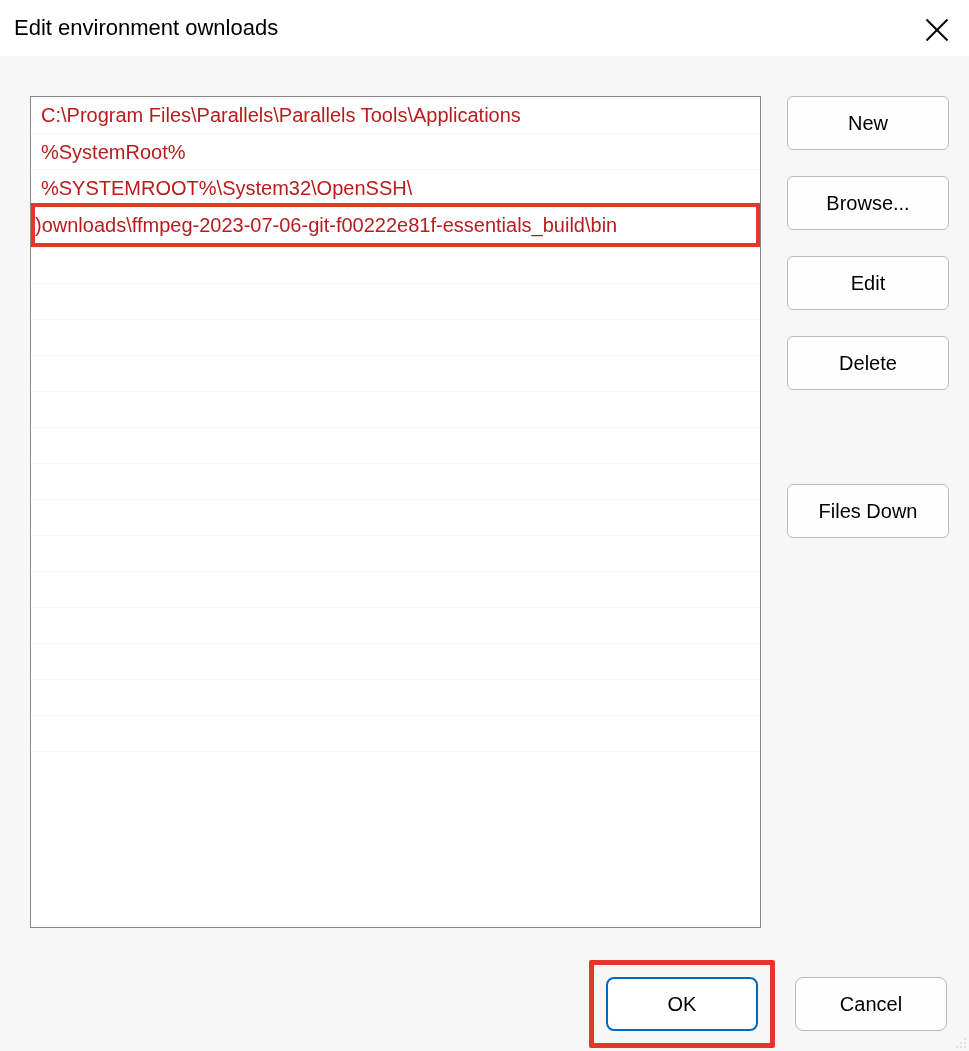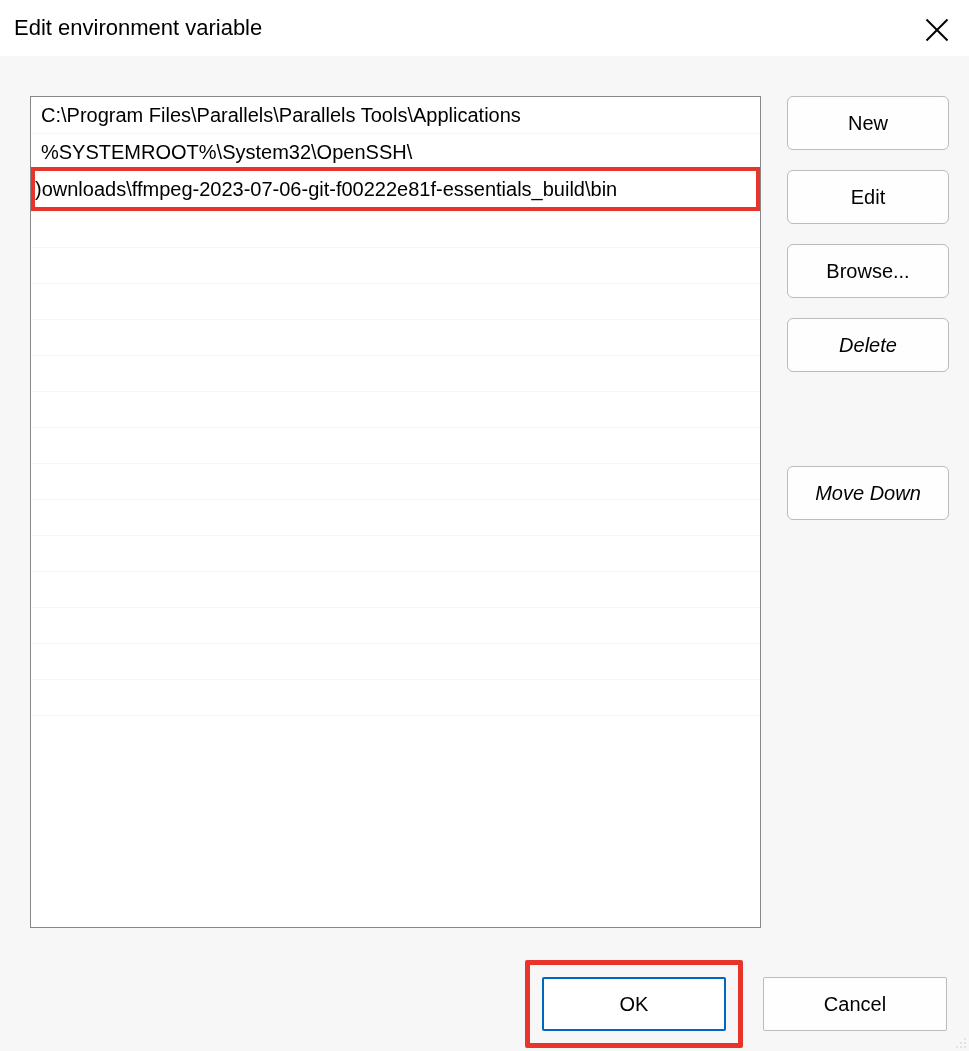--- a/index.html
+++ b/index.html
@@ -41,21 +41,21 @@
       border: 1px solid #888;
       background: #fff;
       height: 832px;
       overflow: hidden;
     }
     .list-row {
       height: 36px;
       line-height: 36px;
       padding: 0 10px;
       font-size: 20px;
-      color: #000000;
+      color: #b91c1c;
       border-top: 1px solid rgba(0,0,0,0.03);
       white-space: nowrap;
       overflow: hidden;
     }
     .list-row:first-child { border-top: none; }
     .highlight-row {
       border: 4px solid #e7352c;
       padding: 0 0;
       height: 44px;
       line-height: 36px;
@@ -71,39 +71,39 @@
       border: 1px solid #bbb;
       border-radius: 6px;
       background: #fefefe;
       font-size: 20px;
       color: #000;
       cursor: pointer;
       display: flex;
       align-items: center;
       justify-content: center;
     }
-    .gap-small { margin-bottom: 20px; }
-    .gap-large { margin-bottom: 94px; font-style: italic; }
+    .gap-small { margin-bottom: 26px; }
+    .gap-large { margin-bottom: 94px; }
     .footer {
       display: flex;
       justify-content: flex-end;
       padding: 12px 22px 0 0;
       gap: 20px;
       align-items: center;
     }
     .ok-wrap {
       border: 5px solid #e7352c;
       padding: 12px;
       border-radius: 2px;
     }
     .btn-footer {
-      width: 184px;
+      width: 152px;
       height: 54px;
       border: 1px solid #bbb;
-      border-radius: 2px;
+      border-radius: 8px;
       background: #fefefe;
       font-size: 20px;
       cursor: pointer;
       display: flex;
       align-items: center;
       justify-content: center;
     }
     .btn-ok {
       border: 2px solid #0067c0;
       background: #fff;
@@ -115,32 +115,33 @@
       width: 16px;
       height: 16px;
       opacity: 0.25;
     }
     .grip svg { width: 100%; height: 100%; }
   </style>
 </head>
 <body>
 
 <div class="titlebar">
-  <span class="titlebar-text">Edit environment variable</span>
+  <span class="titlebar-text">Edit environment ownloads</span>
   <div class="close-btn">
     <svg viewBox="0 0 24 24">
       <line x1="3" y1="3" x2="21" y2="21" stroke="#000" stroke-width="1.6"></line>
       <line x1="21" y1="3" x2="3" y2="21" stroke="#000" stroke-width="1.6"></line>
     </svg>
   </div>
 </div>
 
 <div class="content">
   <div class="listbox">
     <div class="list-row">C:\Program Files\Parallels\Parallels Tools\Applications</div>
+    <div class="list-row">%SystemRoot%</div>
     <div class="list-row">%SYSTEMROOT%\System32\OpenSSH\</div>
     <div class="list-row highlight-row">)ownloads\ffmpeg-2023-07-06-git-f00222e81f-essentials_build\bin</div>
     <div class="list-row"></div>
     <div class="list-row"></div>
     <div class="list-row"></div>
     <div class="list-row"></div>
     <div class="list-row"></div>
     <div class="list-row"></div>
     <div class="list-row"></div>
     <div class="list-row"></div>
@@ -148,24 +149,24 @@
     <div class="list-row"></div>
     <div class="list-row"></div>
     <div class="list-row"></div>
     <div class="list-row"></div>
     <div class="list-row"></div>
     <div class="list-row"></div>
   </div>
 
   <div class="side-buttons">
     <div class="btn gap-small">New</div>
+    <div class="btn gap-small">Browse...</div>
     <div class="btn gap-small">Edit</div>
-    <div class="btn gap-small">Browse...</div>
     <div class="btn gap-large">Delete</div>
-    <div class="btn gap-large">Move Down</div>
+    <div class="btn gap-large">Files Down</div>
   </div>
 </div>
 
 <div class="footer">
   <div class="ok-wrap">
     <div class="btn-footer btn-ok">OK</div>
   </div>
   <div class="btn-footer">Cancel</div>
 </div>
 

